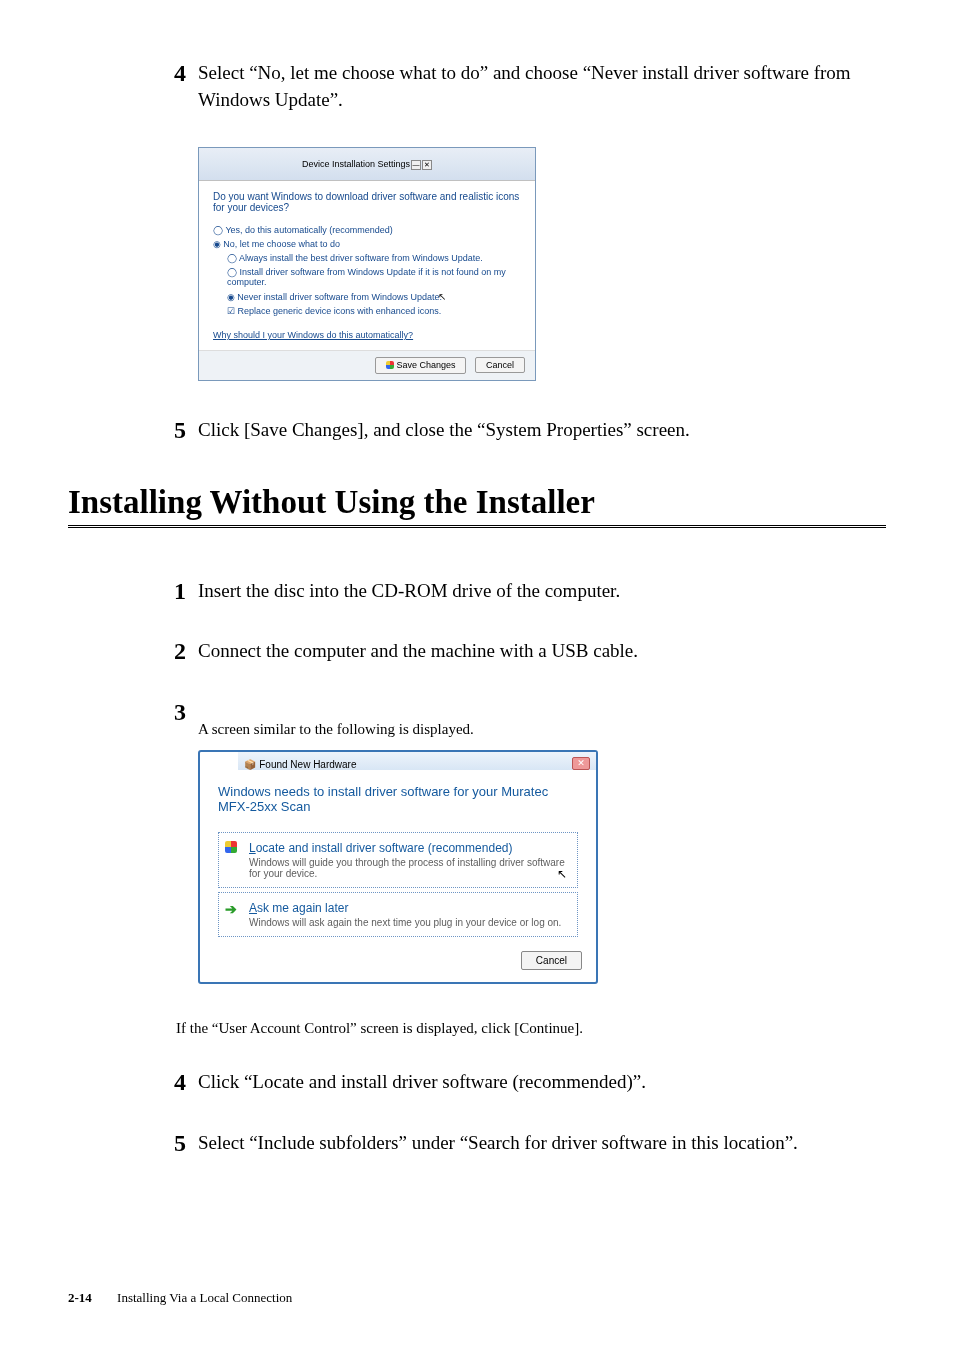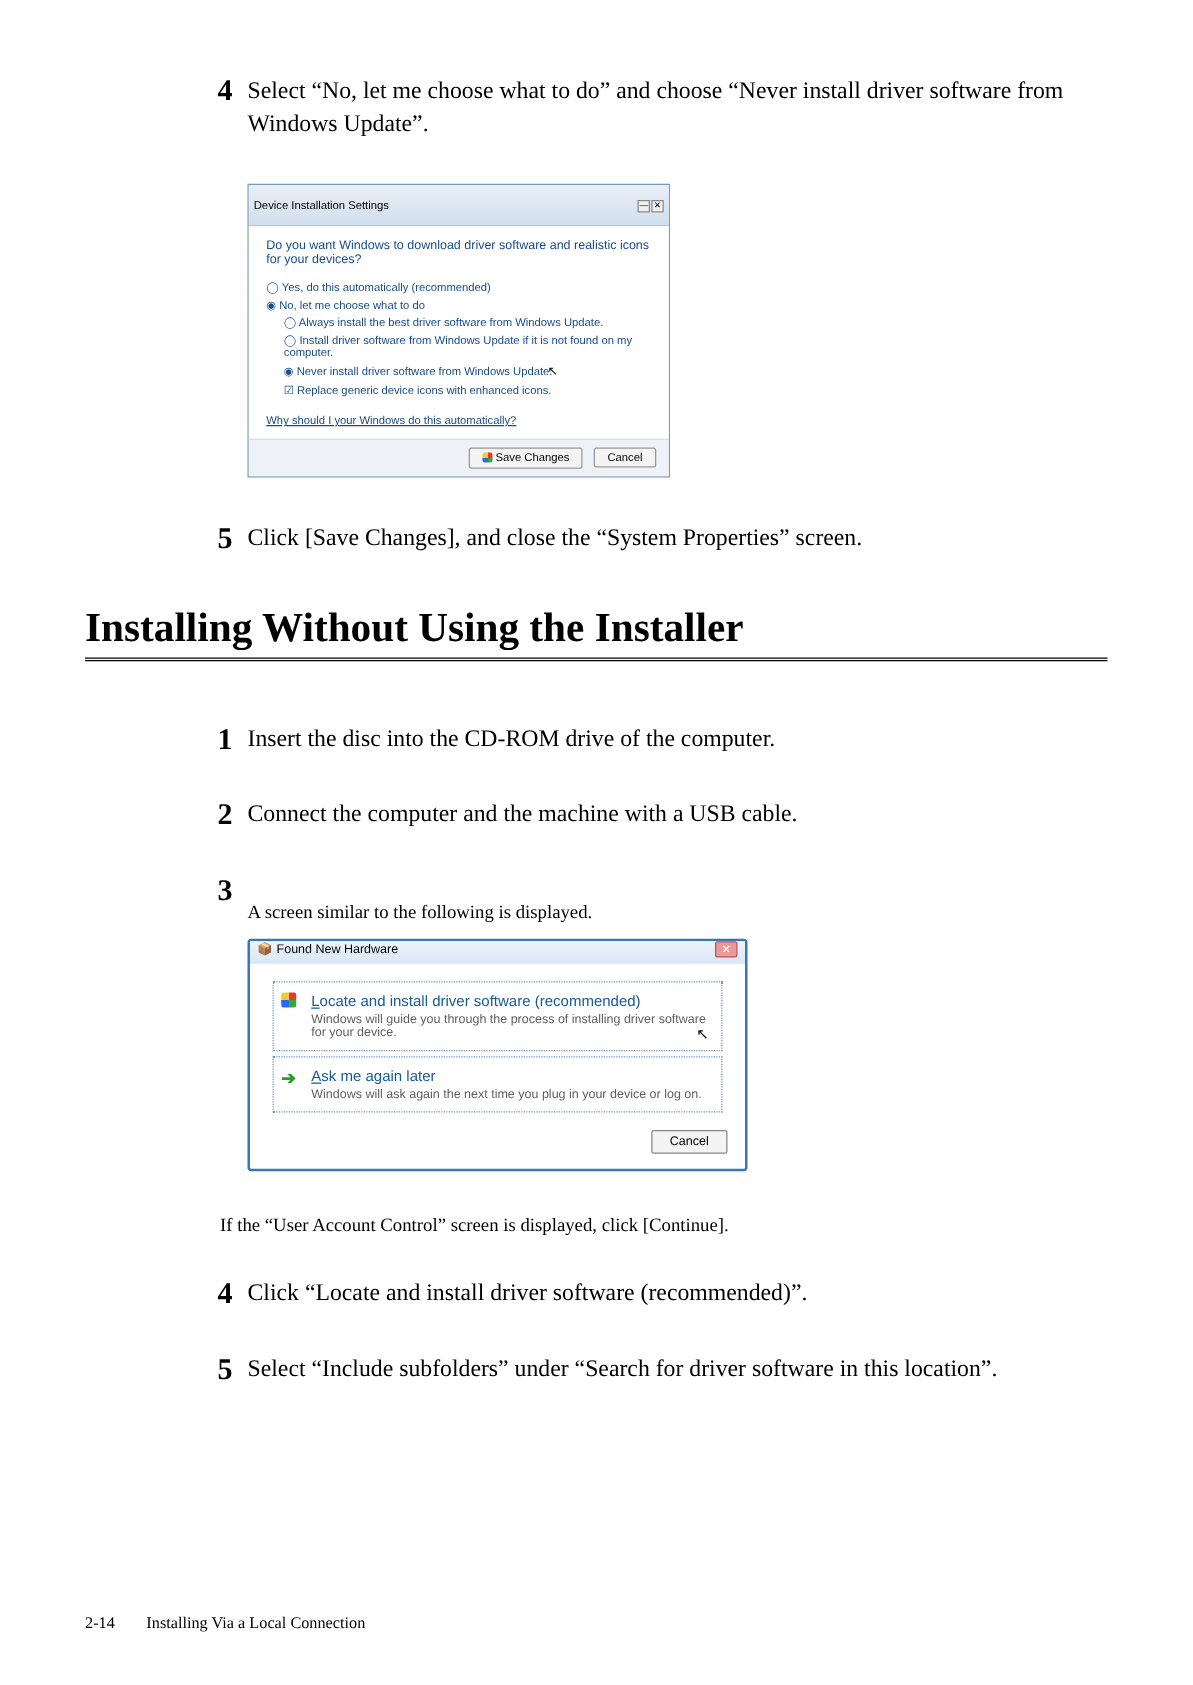--- a/index.html
+++ b/index.html
@@ -57,21 +57,21 @@
     background: #eef2f6;
     font-family: "Segoe UI", Tahoma, sans-serif;
     font-size: 9px;
     color: #174a8e;
   }
   .dlg1 .titlebar {
     height: 32px;
     background: linear-gradient(#e8eef6, #d3dfee);
     display: flex;
     align-items: center;
-    justify-content: space-between;
+    justify-content: center;
     padding: 16px 4px;
     font-size: 9px;
     color: #000;
     border-bottom: 1px solid #c0c0c0;
   }
   .dlg1 .winbtns span { display:inline-block; width:10px; height:10px; border:1px solid #888; margin-left:1px; background:#f0f0f0; font-size:7px; line-height:8px; text-align:center; }
   .dlg1 .body { padding: 10px 14px; background:#fff; }
   .dlg1 .prompt { color:#174a8e; font-size:10px; margin-bottom:12px; }
   .dlg1 label { display:block; margin: 4px 0; color:#174a8e; }
   .dlg1 .indent { margin-left: 14px; }
@@ -85,24 +85,25 @@
     width: 400px;
     border: 2px solid #3a75b5;
     background: #fff;
     font-family: "Segoe UI", Tahoma, sans-serif;
     font-size: 11px;
     border-radius: 3px;
   }
   .dlg2 .titlebar {
     height: 18px;
     background: linear-gradient(#eef4fb, #d8e6f5);
-    display:flex; align-items:flex-start; justify-content:space-between;
+    display:flex; align-items:flex-end; justify-content:space-between;
     padding: 0 6px;
     color:#000;
     font-size: 10px;
+    margin-left: 38px;
   }
   .dlg2 .closebtn { display:inline-block; width:18px; height:13px; border:1px solid #b55; background:#e99; color:#fff; font-size:9px; text-align:center; line-height:11px; border-radius:2px; }
   .dlg2 .body { padding: 14px 18px 0 18px; }
   .dlg2 .heading { color:#14599e; font-size:13px; margin-bottom:18px; }
   .dlg2 .opt {
     border:1px dotted #6e95c4;
     padding: 8px 10px 8px 30px;
     margin-bottom: 4px;
     position:relative;
   }
@@ -116,21 +117,21 @@
   .shield { display:inline-block; width:12px; height:12px; background: conic-gradient(#e33 0 25%, #3a3 0 50%, #36e 0 75%, #ec3 0 100%); border-radius:2px; }
   .arrow { color:#2a9c2a; font-size:14px; font-weight:bold; }
   .cursor2 { position:absolute; right:10px; bottom:6px; font-size:12px; color:#000;}
   .footer {
     position: absolute;
     bottom: 42px;
     left: 68px;
     font-size: 13px;
     color: #000;
   }
-  .footer .pn { margin-right: 22px; }
+  .footer .pn { margin-right: 22px; font-weight: bold; }
 </style>
 </head>
 <body>
 
 <div class="step">
   <div class="stepnum">4</div>
   <div class="steptext">Select “No, let me choose what to do” and choose “Never install driver software from Windows Update”.</div>
 </div>
 
 <div class="dialog-img">
@@ -183,20 +184,21 @@
   </div>
 </div>
 
 <div class="dialog-img">
   <div class="dlg2">
     <div class="titlebar">
       <span>📦 <span>Found New Hardware</span></span>
       <span class="closebtn">✕</span>
     </div>
     <div class="body">
+      <div class="heading">Windows needs to install driver software for your Muratec MFX-25xx Scan</div>
 
       <div class="opt">
         <span class="icon shield"></span>
         <div class="title"><span class="ul">L</span><span>ocate and install driver software (recommended)</span></div>
         <div class="desc">Windows will guide you through the process of installing driver software for your device.</div>
         <span class="cursor2">↖</span>
       </div>
 
       <div class="opt">
         <span class="icon arrow">➔</span>

